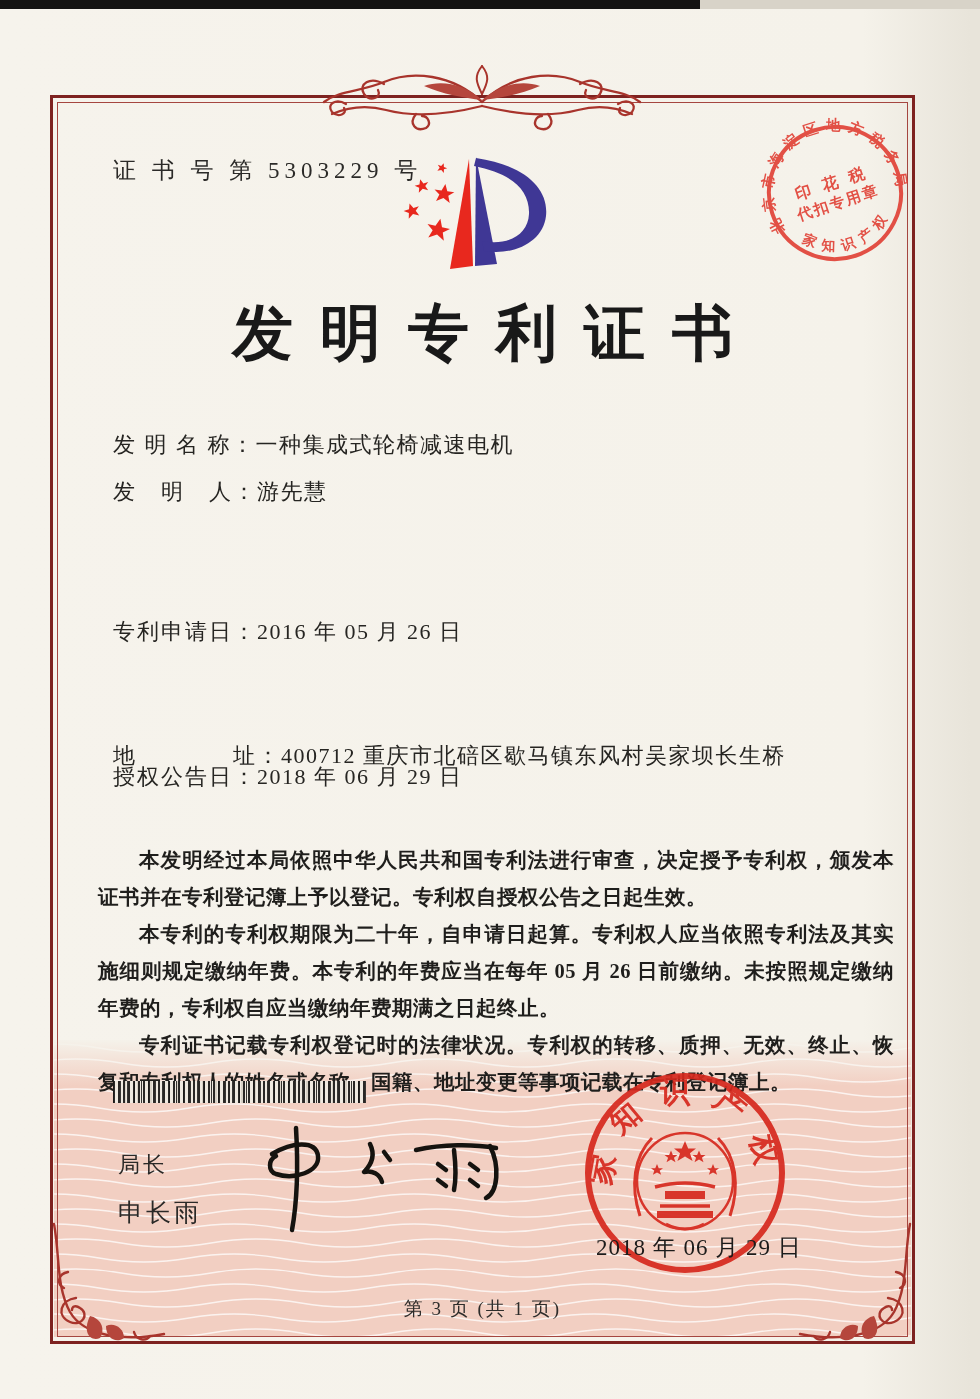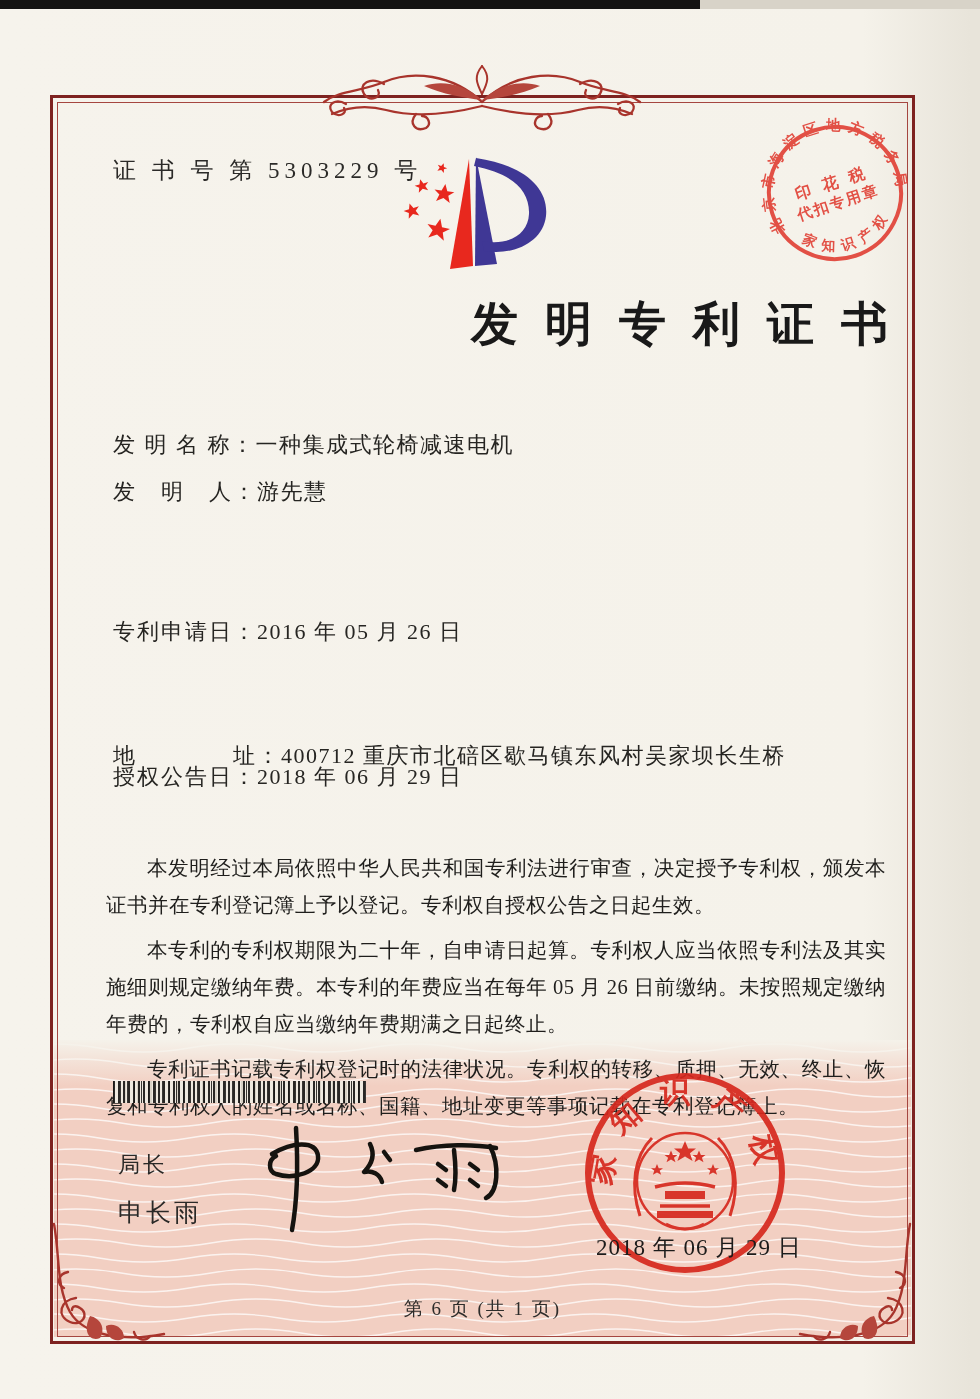--- a/index.html
+++ b/index.html
@@ -9,27 +9,27 @@
         background:linear-gradient(90deg,#f6f3ec 0%,#f5f2ea 88%,#e8e4da 99%);
         }
   .scan-edge-top{position:absolute;left:0;top:0;width:700px;height:9px;background:#141312;}
   .scan-edge-top-right{position:absolute;left:700px;top:0;width:280px;height:9px;background:#d8d3c8;}
   .frame{position:absolute;left:50px;top:95px;width:859px;height:1243px;
          border:3px solid #7e2220;}
   .frame-inner{position:absolute;left:4px;top:4px;right:4px;bottom:4px;
          border:1px solid #a54640;}
   .cert-no{position:absolute;left:113px;top:155px;font-size:23px;color:#2b2a28;
          letter-spacing:5px;}
-  .title{position:absolute;left:50px;top:293px;width:865px;text-align:right;
-         font-size:47px;font-weight:700;color:#191919;letter-spacing:27px;text-indent:27px;}
+  .title{position:absolute;left:50px;top:293px;width:865px;text-align:center;
+         font-size:61px;font-weight:700;color:#191919;letter-spacing:27px;text-indent:27px;}
   .field{position:absolute;left:113px;font-size:22px;color:#262522;letter-spacing:1.5px;white-space:nowrap;}
   .field .lab{letter-spacing:2px;margin-top:28px;}
   .body-text{position:absolute;left:98px;top:842px;width:796px;font-size:20.5px;
          line-height:37px;color:#1f1e1c;text-align:justify;letter-spacing:0.5px;}
-  .body-text p{margin:8px;text-indent:2em;}
+  .body-text p{margin:0;text-indent:2em;font-weight:bold;}
   .band{position:absolute;left:54px;top:1040px;width:857px;height:297px;overflow:hidden;}
   .band-fade{position:absolute;left:54px;top:1040px;width:857px;height:46px;
          background:linear-gradient(#f5f2ea,rgba(245,242,234,0));}
   .barcode{position:absolute;left:113px;top:1081px;width:253px;height:22px;
       background-image:
         repeating-linear-gradient(90deg,rgba(25,23,22,.92) 0 2px,transparent 2px 5px),
         repeating-linear-gradient(90deg,rgba(25,23,22,.85) 0 1px,transparent 1px 7px),
         repeating-linear-gradient(90deg,#efe9e0 0 11px,#d8d1c6 11px 13px);}
   .sig-title{position:absolute;left:118px;top:1150px;font-size:22px;color:#2a2927;
       font-family:"Liberation Sans","DejaVu Sans",sans-serif;letter-spacing:3px;}
@@ -218,15 +218,15 @@
         <rect x="79" y="145" width="56" height="7"></rect>
         <path d="M88,158 Q107,168 126,158" fill="none" stroke="#d6281e" stroke-width="3"></path>
         <path d="M62,150 C52,120 56,90 74,72" fill="none" stroke="#d6281e" stroke-width="3"></path>
         <path d="M152,150 C162,120 158,90 140,72" fill="none" stroke="#d6281e" stroke-width="3"></path>
       </g>
     </g>
   </svg>
 
   <div class="seal-date">2018 年 06 月 29 日</div>
 
-  <div class="footer">第 6 页 (共 1 页)</div>
+  <div class="footer">第 3 页 (共 1 页)</div>
 
 </div>
 
 </body></html>

